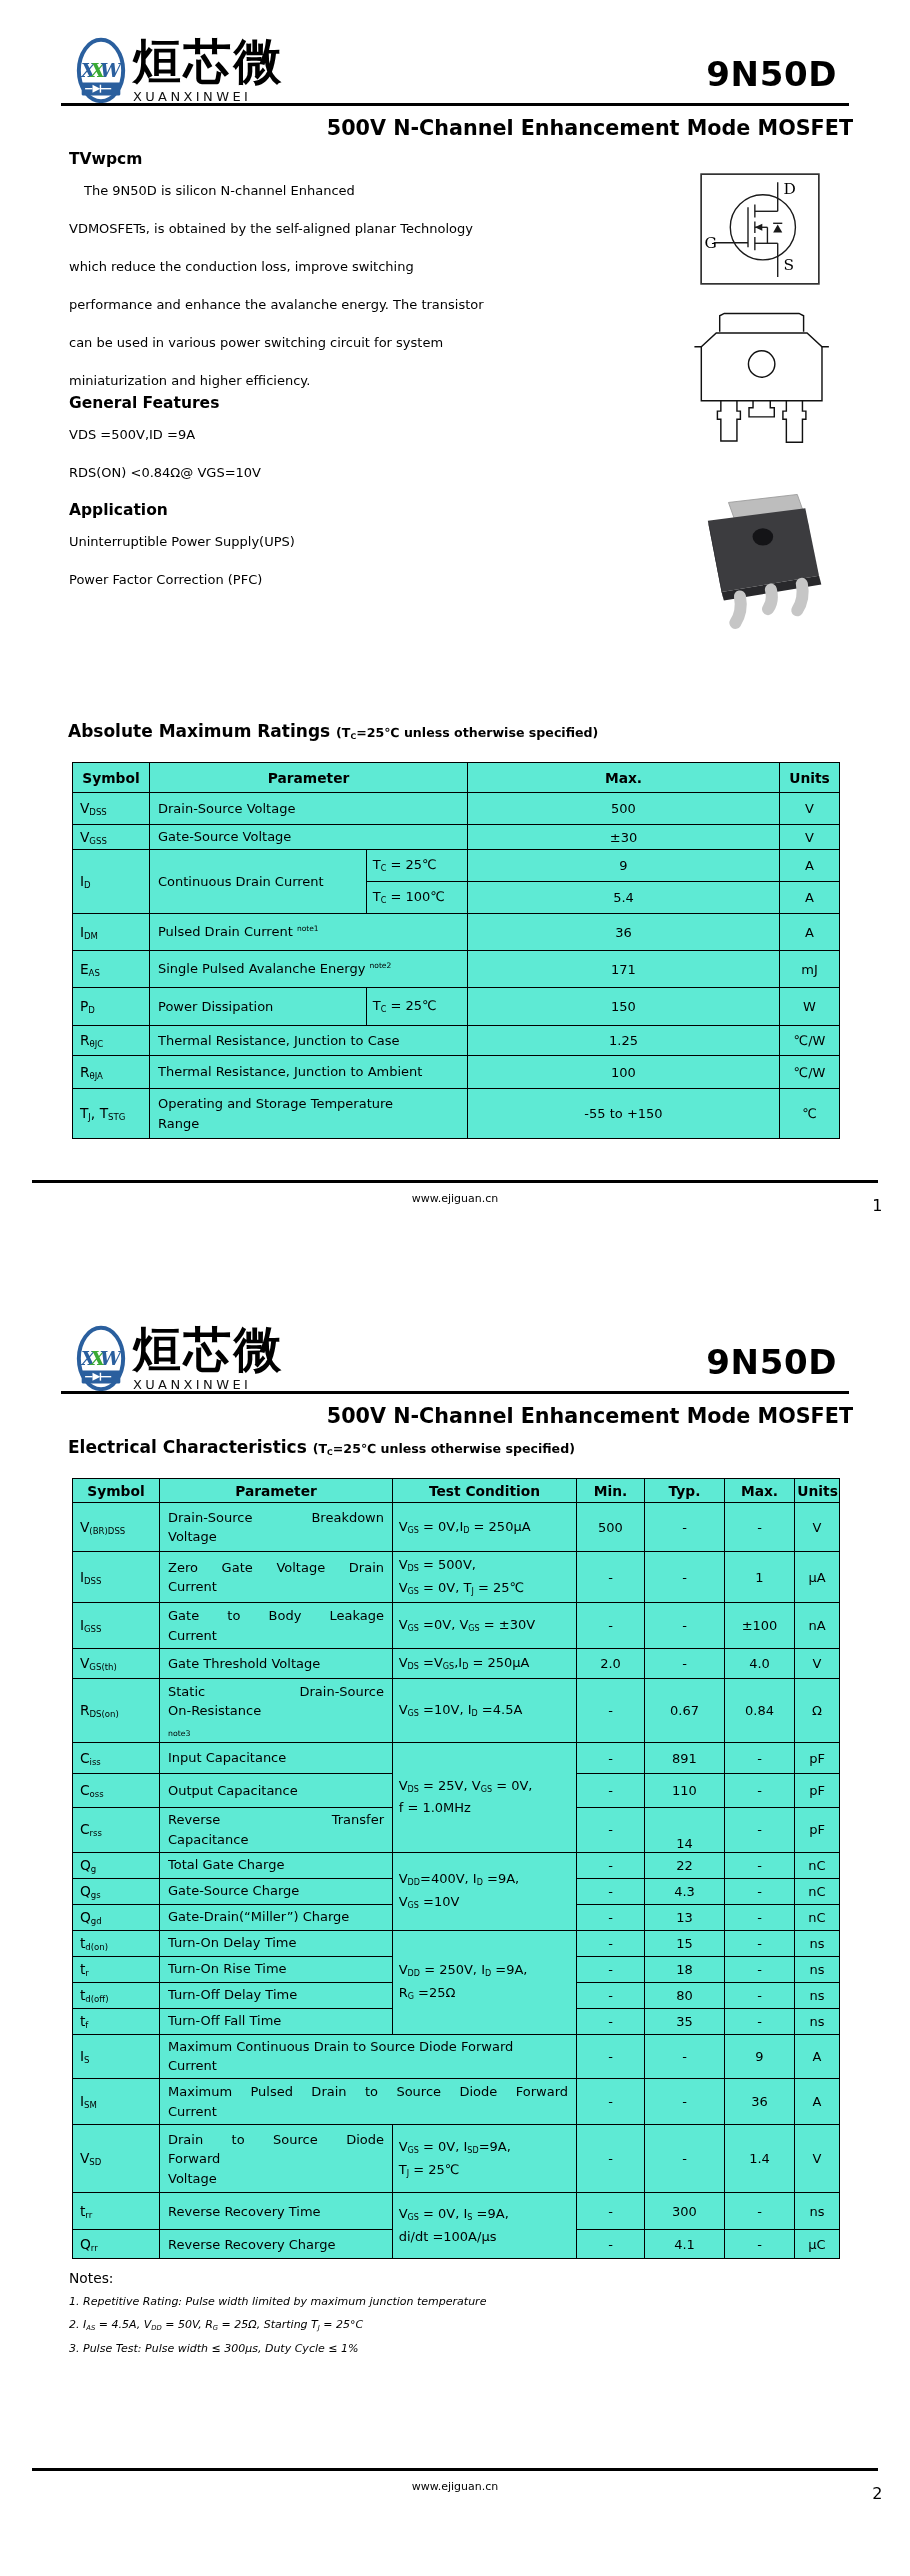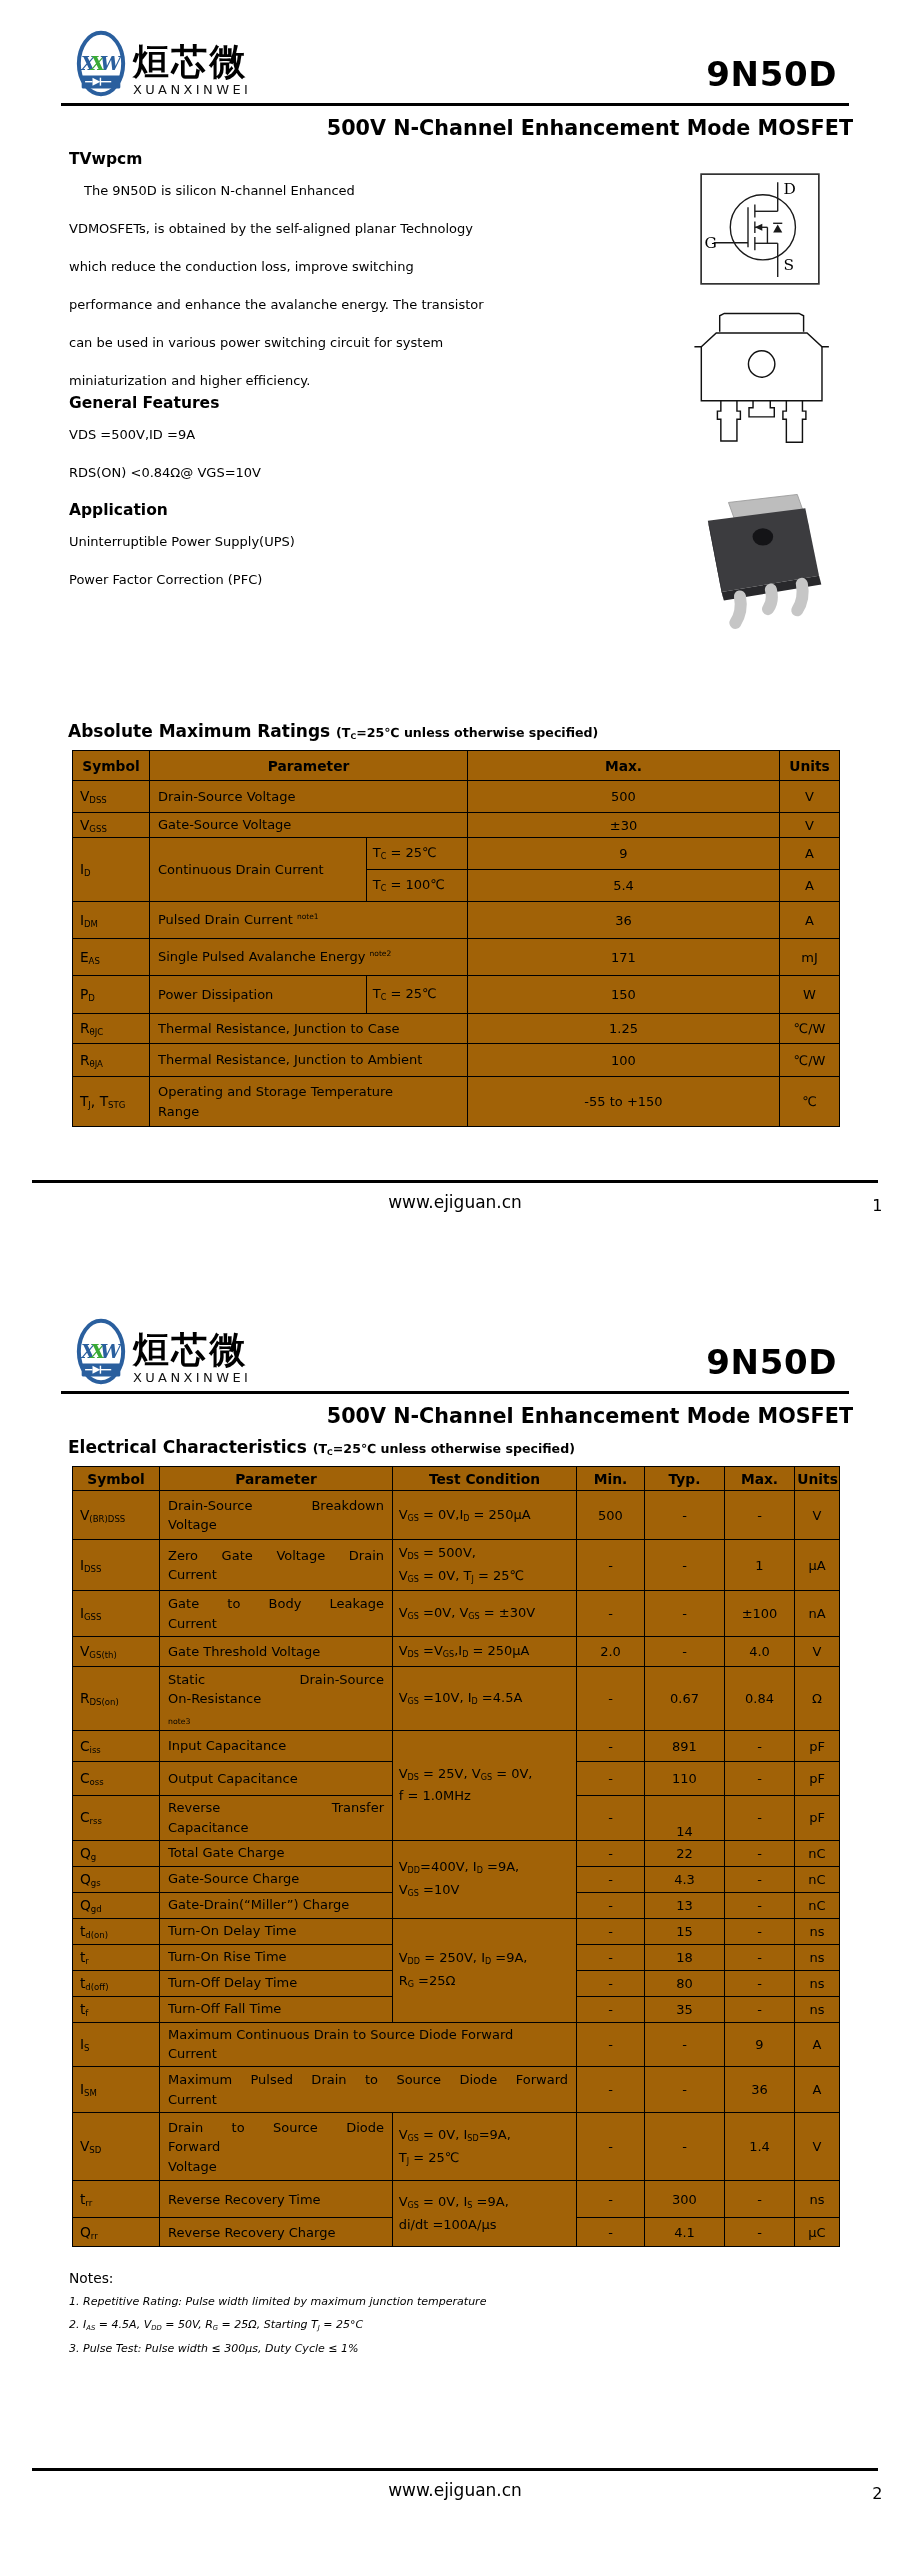--- a/index.html
+++ b/index.html
@@ -3,41 +3,41 @@
 <meta charset="utf-8">
 <style>
   html,body{margin:0;padding:0;background:#ffffff;}
   body{width:910px;font-family:"DejaVu Sans","Liberation Sans",sans-serif;color:#000;}
   .page{position:relative;width:910px;height:1288px;background:#fff;overflow:hidden;}
 
   
   .logo{position:absolute;left:76px;top:30px;display:flex;align-items:flex-end;}
   .logo-mark{width:50px;height:67px;flex:0 0 auto;}
   .logo-txt{margin-left:6.9px;}
-  .logo-cn{font-size:36px;font-weight:700;line-height:1.3;letter-spacing:2.3px;}
+  .logo-cn{font-size:48px;font-weight:700;line-height:1.3;letter-spacing:2.3px;}
   .logo-en{font-size:13px;font-weight:500;letter-spacing:3.4px;margin-top:-3.4px;color:#111;}
   .part-number{position:absolute;top:54px;right:73px;font-size:34px;font-weight:700;letter-spacing:0.6px;}
   .header-rule{position:absolute;left:61px;right:61px;top:103px;height:3.4px;background:#000;}
   .subtitle{position:absolute;top:116px;right:57px;font-size:20.7px;font-weight:700;}
 
   
   .section{position:absolute;left:69px;width:459px;}
   .sec-heading{font-size:15.5px;font-weight:700;margin:0 0 15px 0;}
   .body-line{font-size:13px;margin:0 0 22.4px 0;line-height:1.2;}
   .indent{text-indent:15px;}
 
   
   .symbol-box{position:absolute;left:700px;top:173px;width:120px;height:112px;}
   .pkg-outline{position:absolute;left:684px;top:310px;width:153px;height:154px;}
   .pkg-3d{position:absolute;left:695px;top:491px;width:130px;height:172px;}
 
   
   .tbl-title{position:absolute;left:68px;font-size:17px;font-weight:700;}
   .title-note{font-size:12.6px;font-weight:700;}
-  table{border-collapse:collapse;table-layout:fixed;position:absolute;background:#a16207;}
+  table{border-collapse:collapse;table-layout:fixed;position:absolute;background:#5eead4;margin-top:12px;}
   table{border:1.7px solid #000;}
   td,th{border:1.1px solid #000;overflow:hidden;}
   th{font-size:13.8px;font-weight:700;text-align:center;padding:1.1px 2.3px;}
   td.sym{font-size:13.8px;text-align:left;padding:1.1px 3.4px 1.1px 6.9px;}
   td.param{font-size:13px;text-align:left;padding:2.3px 8px;line-height:1.5;}
   td.cond{font-size:13px;text-align:left;padding:2.3px 5.7px;line-height:1.75;}
   td.num,td.unit{text-align:center;font-size:13px;padding:1.1px 2.3px;}
   .valign-bottom{vertical-align:bottom;padding-bottom:4.6px;}
 
   
@@ -47,21 +47,21 @@
   .seg-blk{display:block;}
   .seg-noteline{display:block;font-size:0.6em;margin-top:6.9px;}
 
   
   .notes{position:absolute;left:69px;top:982px;width:631px;}
   .notes-heading{font-size:13.8px;margin:0 0 9.2px 0;}
   .note-line{font-size:11px;margin:0 0 10.3px 0;font-style:italic;}
 
   
   .footer-rule{position:absolute;left:32px;right:32px;top:1180px;height:2.9px;background:#000;}
-  .footer-url{position:absolute;left:0;right:0;top:1192px;text-align:center;font-size:17px;}
+  .footer-url{position:absolute;left:0;right:0;top:1192px;text-align:center;font-size:11px;}
   .footer-page{position:absolute;right:27.5px;top:1196px;font-size:16px;}
 
   svg text{font-family:"DejaVu Serif","Liberation Serif",serif;}
 </style>
 </head>
 <body>
 
 <div class="page">
 
   <div class="logo">

